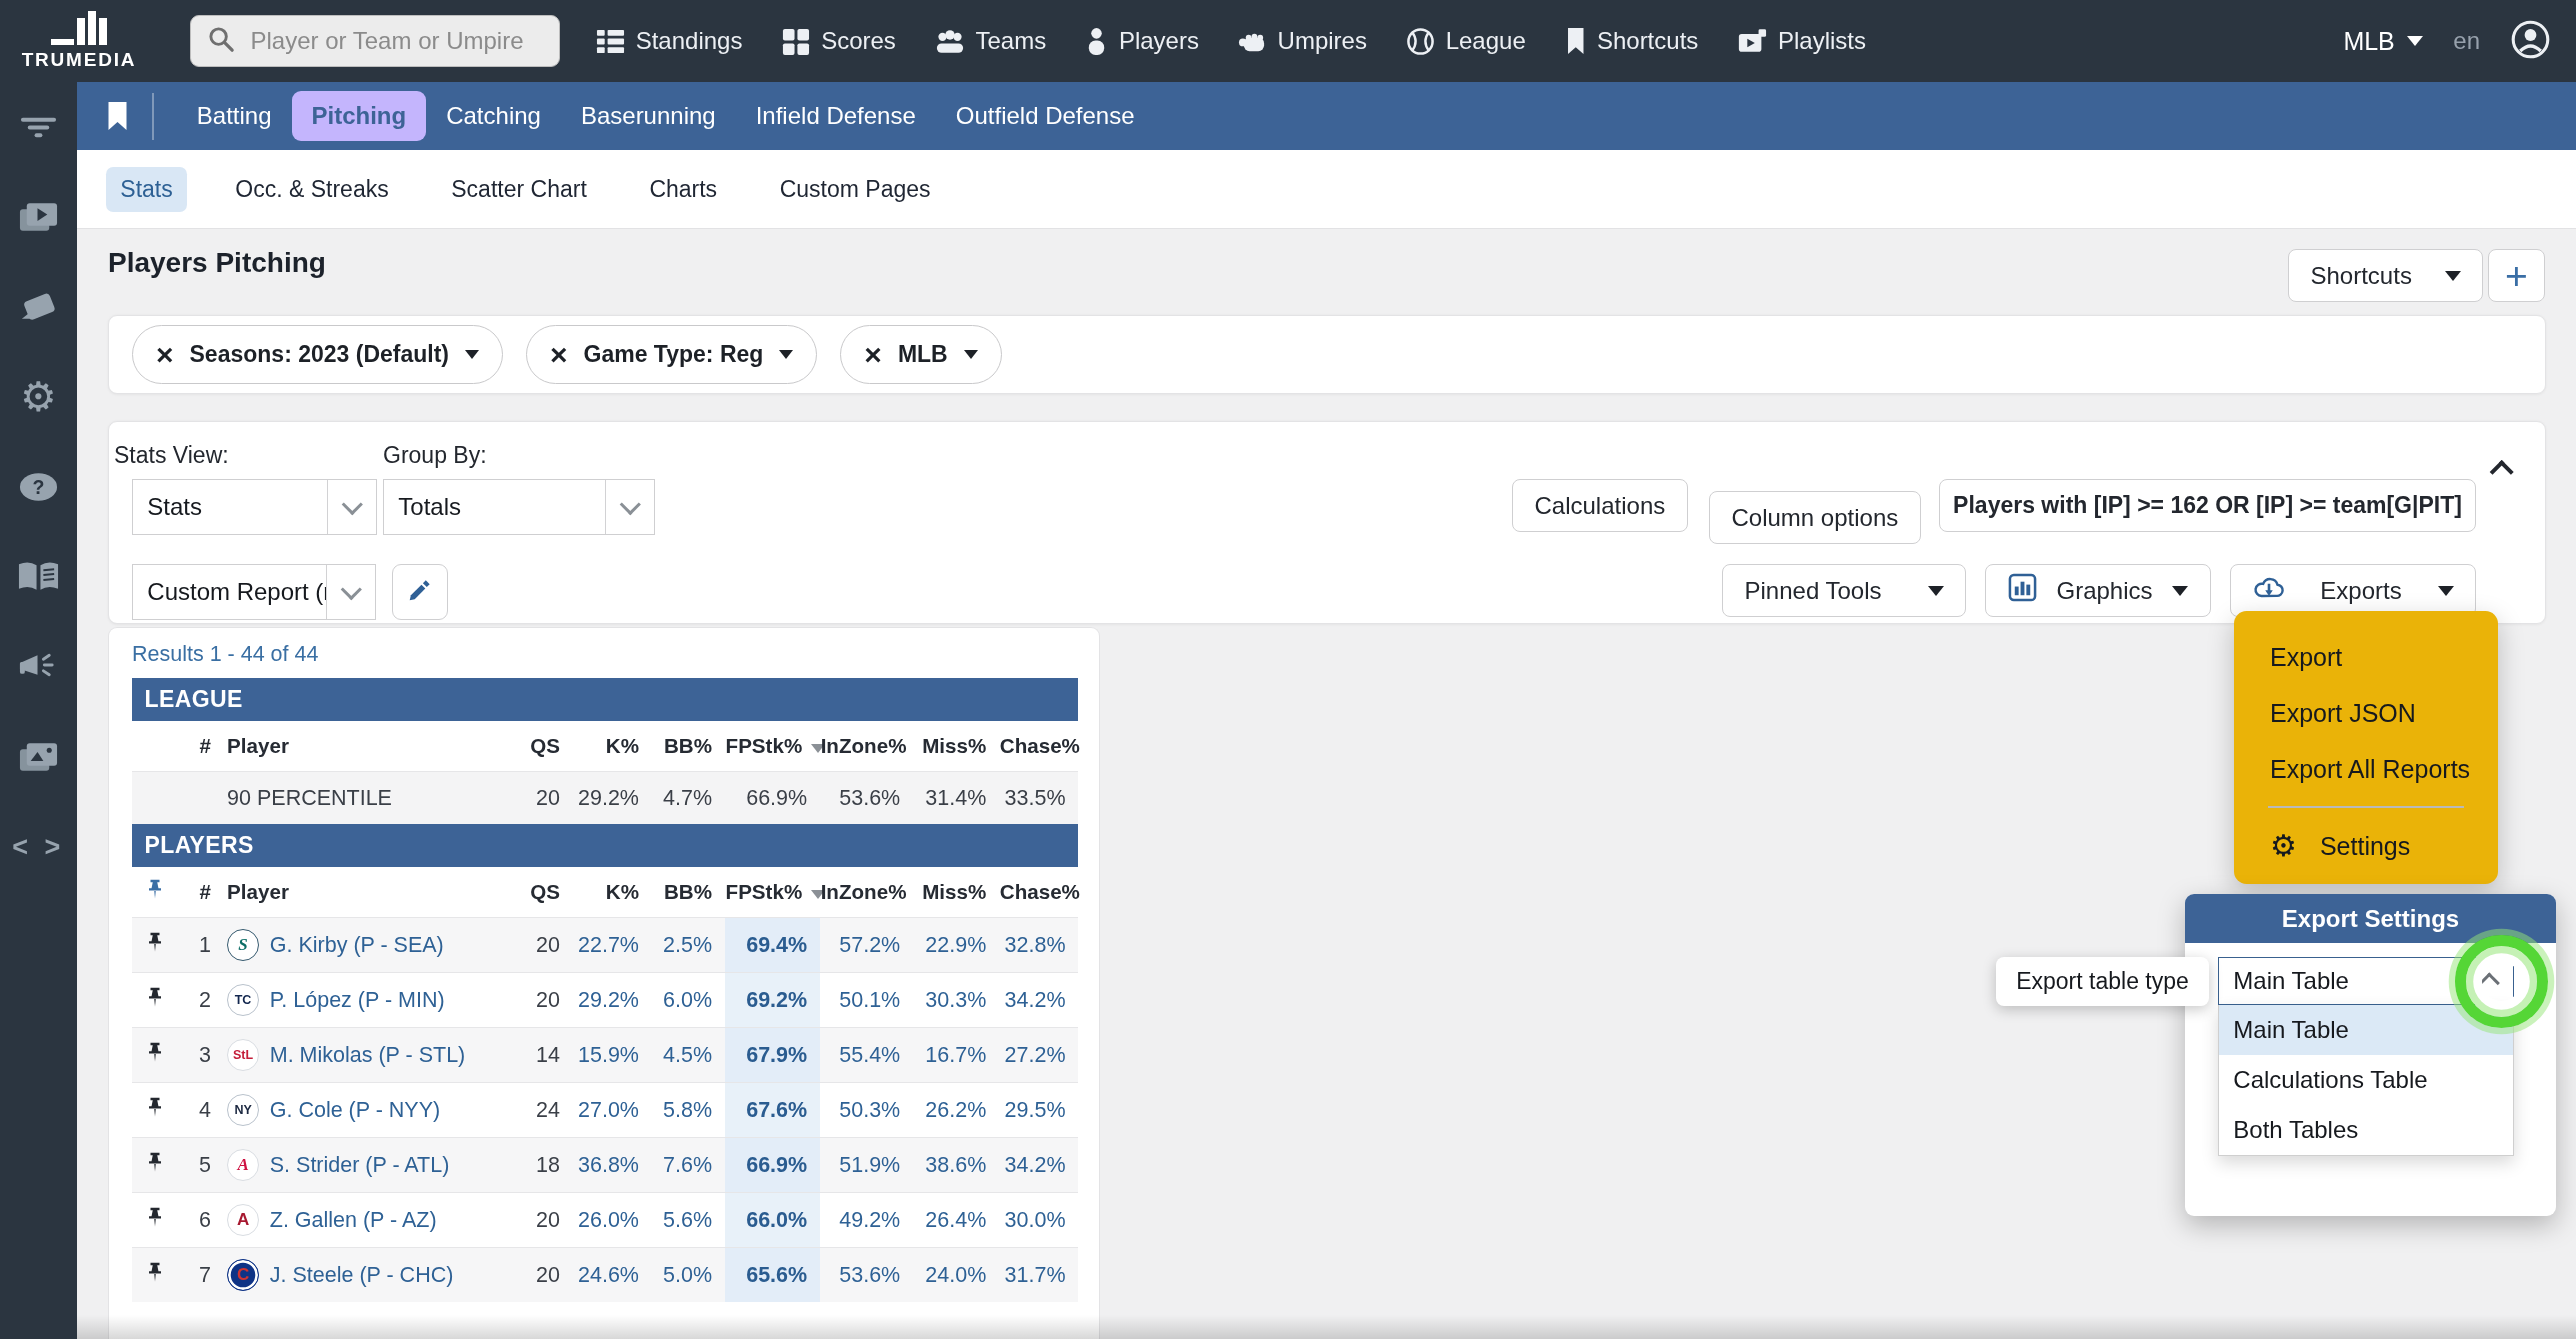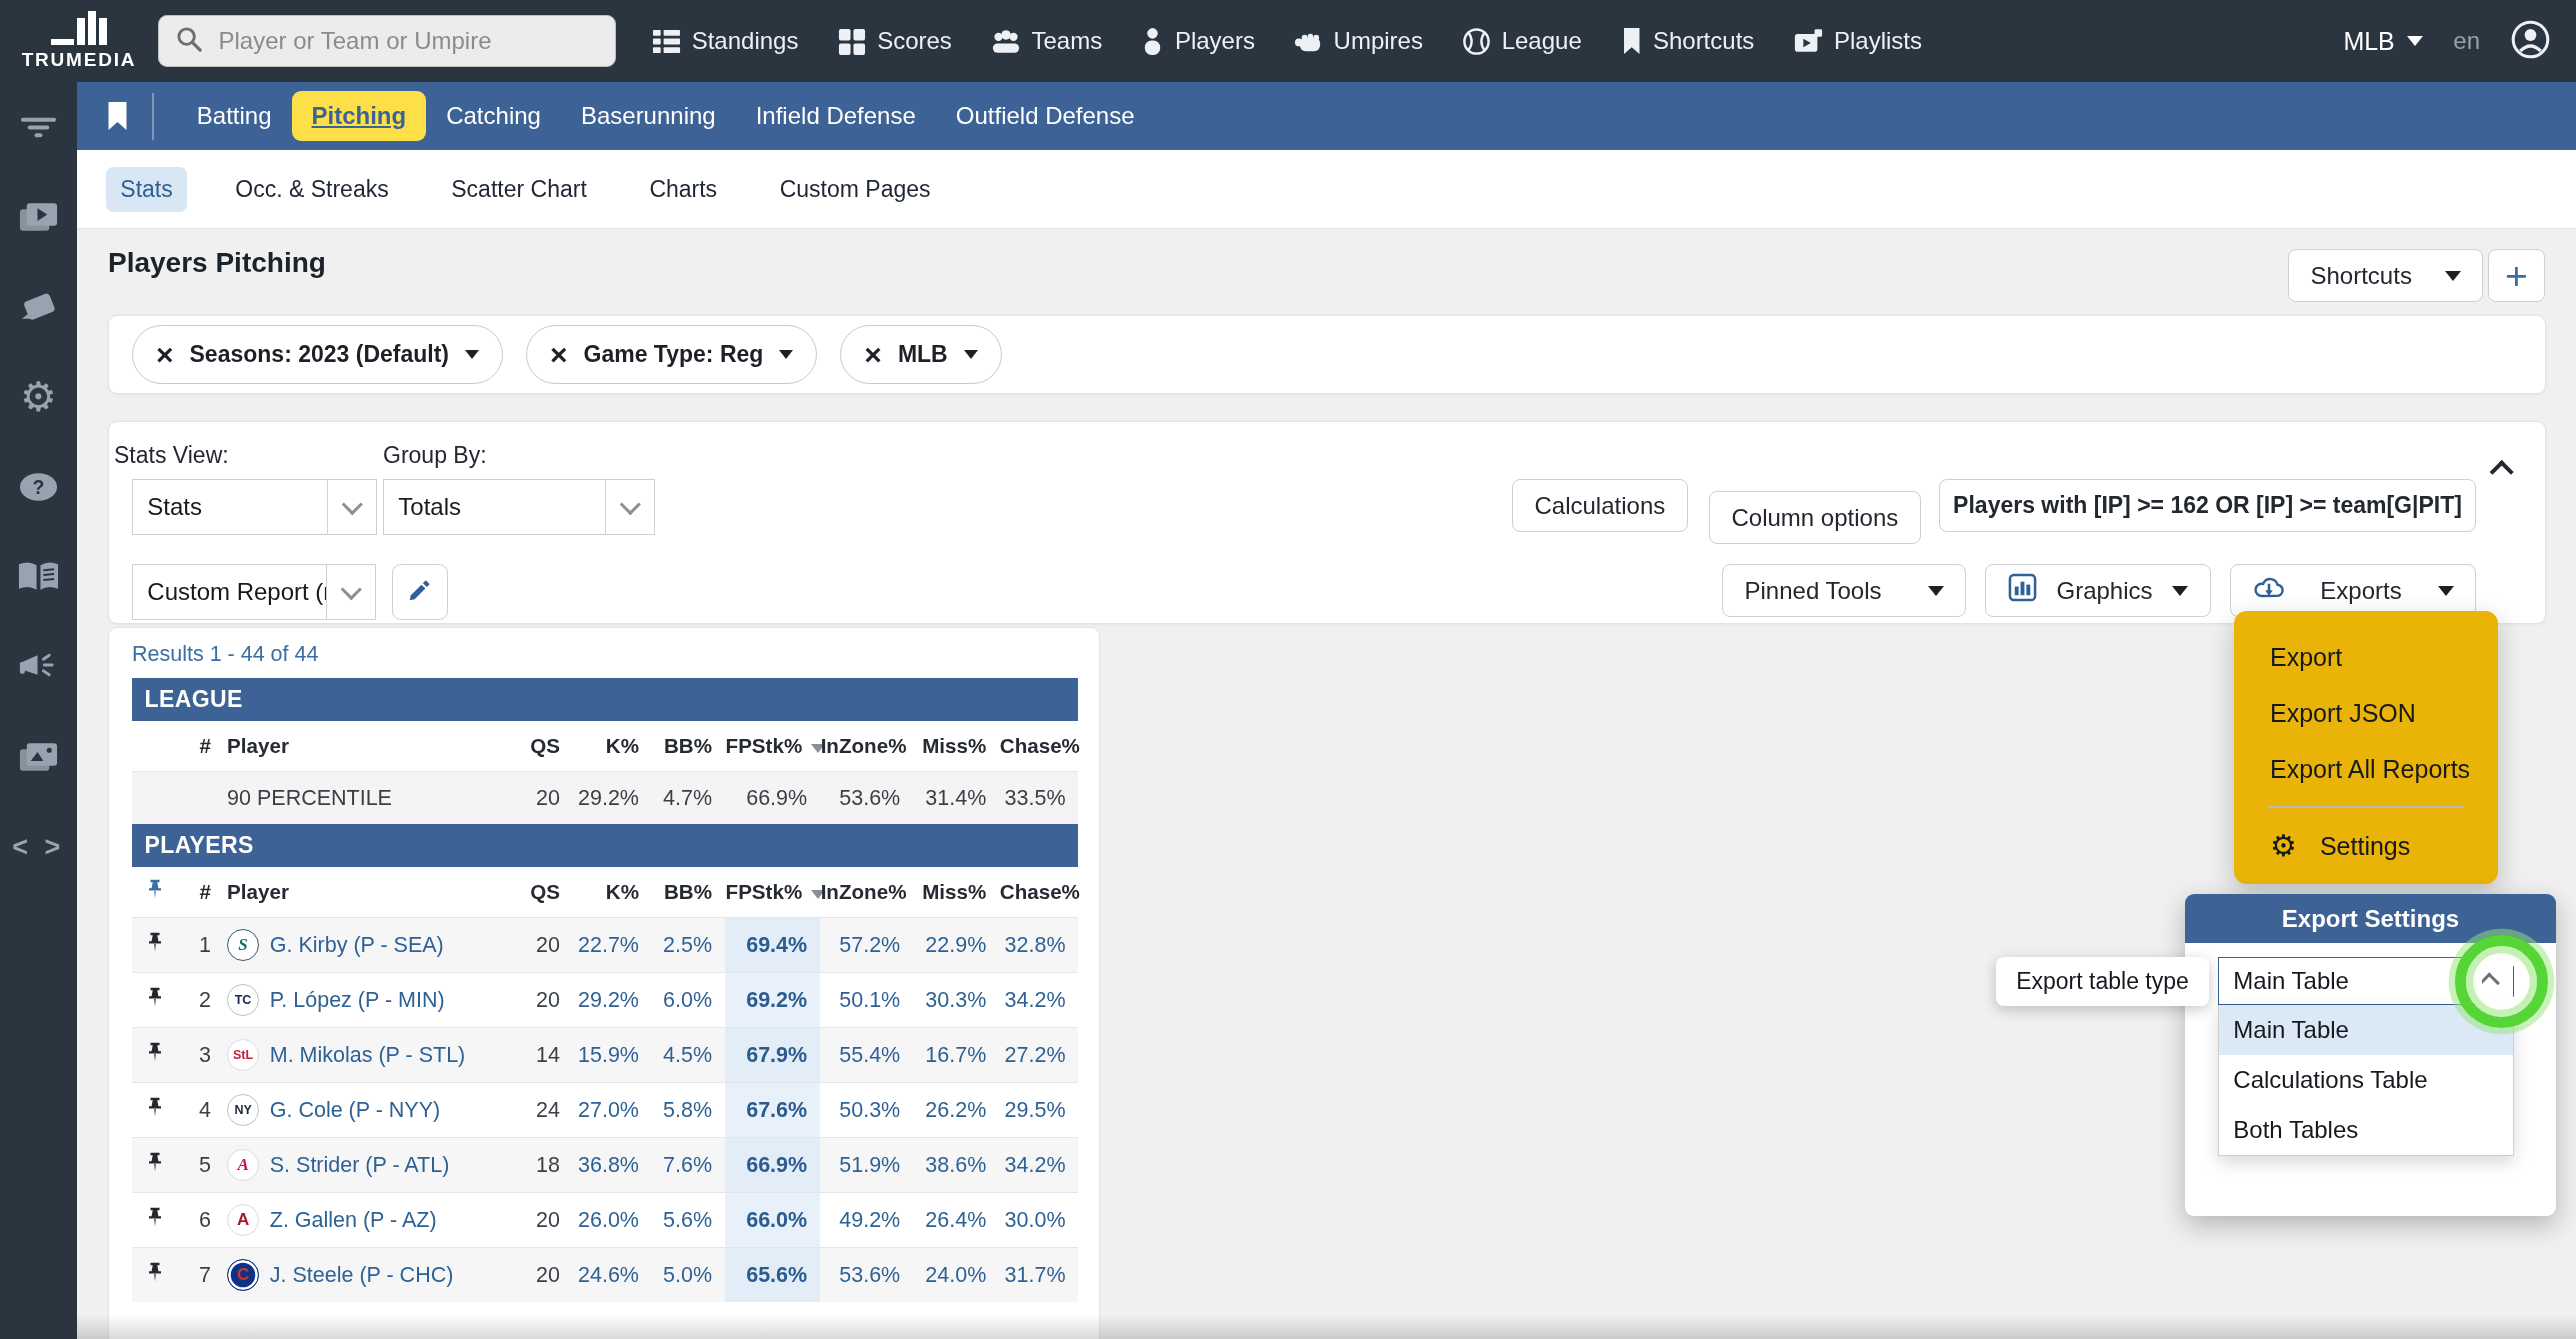--- a/index.html
+++ b/index.html
@@ -7,22 +7,22 @@
        font-family:"Liberation Sans","DejaVu Sans",sans-serif;background:#f0f0f1;
        -webkit-font-smoothing:antialiased;color:#23272e;}
 
   
   .topnav{position:absolute;left:0;top:0;width:2576px;height:82px;background:#2b3540;
           display:flex;align-items:center;z-index:90;}
   .logo{width:158px;display:flex;flex-direction:column;align-items:center;justify-content:center;gap:3.6px;}
   .logo-mark{display:flex;align-items:flex-end;gap:2.7px;height:34px;}
   .logo-mark i{display:block;background:#fff;}
   .logo-text{color:#fff;font-size:19px;font-weight:bold;letter-spacing:1.8px;}
-  .searchbox{width:458px;height:52px;background:#ececec;border:1.8px solid #bdbdbd;border-radius:9px;
-             display:flex;align-items:center;gap:12.5px;padding:0 16px;box-sizing:border-box;margin-right:36px;}
+  .searchbox{width:370px;height:52px;background:#ececec;border:1.8px solid #bdbdbd;border-radius:9px;
+             display:flex;align-items:center;gap:12.5px;padding:0 16px;box-sizing:border-box;margin-right:36px;margin-left:32px;}
   .searchbox input{border:none;background:transparent;outline:none;font-size:24px;color:#333;width:100%;
                    font-family:inherit;}
   .searchbox input::placeholder{color:#8b8b8b;}
   .nav-items{display:flex;align-items:center;gap:39px;}
   .nav-item{display:flex;align-items:center;gap:10.7px;color:#edf0f4;font-size:24px;cursor:pointer;}
   .nav-item svg{display:block;}
   .topnav-right{position:absolute;right:25px;display:flex;align-items:center;gap:30px;}
   .region{color:#fff;font-size:25px;display:flex;align-items:center;gap:12.5px;}
   .lang{color:#97a1ac;font-size:24px;}
   .tri-down{display:inline-block;width:0;height:0;border-left:8px solid transparent;
@@ -34,21 +34,21 @@
   .sicon{height:90px;display:flex;align-items:center;justify-content:center;color:#97a3ae;width:100%;}
   .sicon svg{display:block;}
   .sicon .txt{font-size:27px;font-weight:bold;letter-spacing:4.5px;color:#97a3ae;}
 
   
   .bluebar{position:absolute;left:77px;top:82px;width:2499px;height:68px;background:#3d6396;
            display:flex;align-items:center;z-index:70;}
   .bb-bookmark{margin:0 23px 0 29px;display:flex;align-items:center;}
   .bb-sep{width:1.8px;height:47px;background:rgba(255,255,255,.35);margin-right:23px;}
   .tab{color:#fff;font-size:24px;padding:10.7px 20px;border-radius:9px;cursor:pointer;white-space:nowrap;}
-  .tab.active{background:#fde047;color:#3d6396;font-weight:bold;text-decoration:underline;}
+  .tab.active{background:#c4b5fd;color:#3d6396;font-weight:bold;}
 
   
   .subnav{position:absolute;left:77px;top:150px;width:2499px;height:79px;background:#fff;
           border-bottom:1.8px solid #e2e2e4;display:flex;align-items:center;gap:34px;
           padding-left:29px;box-sizing:border-box;z-index:60;}
   .sub-item{font-size:23px;color:#1f2633;cursor:pointer;padding:9px 14.3px;border-radius:7.2px;white-space:nowrap;}
   .sub-item.active{background:#d9e7f5;color:#2d6094;}
 
   
   .content{position:absolute;left:77px;top:229px;width:2499px;height:1111px;background:#f0f0f1;}

